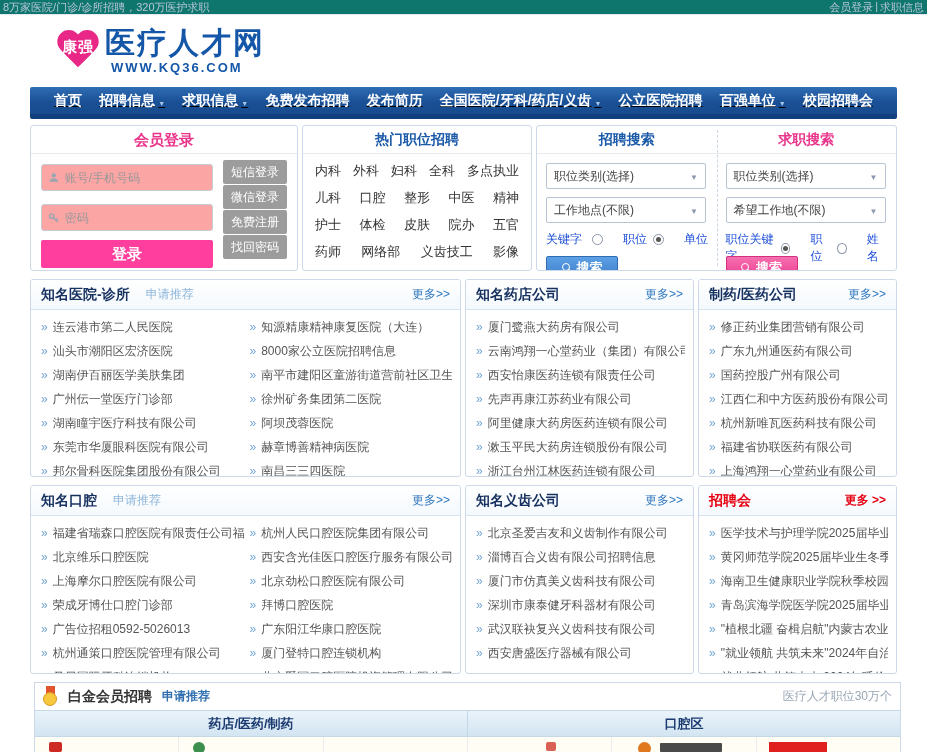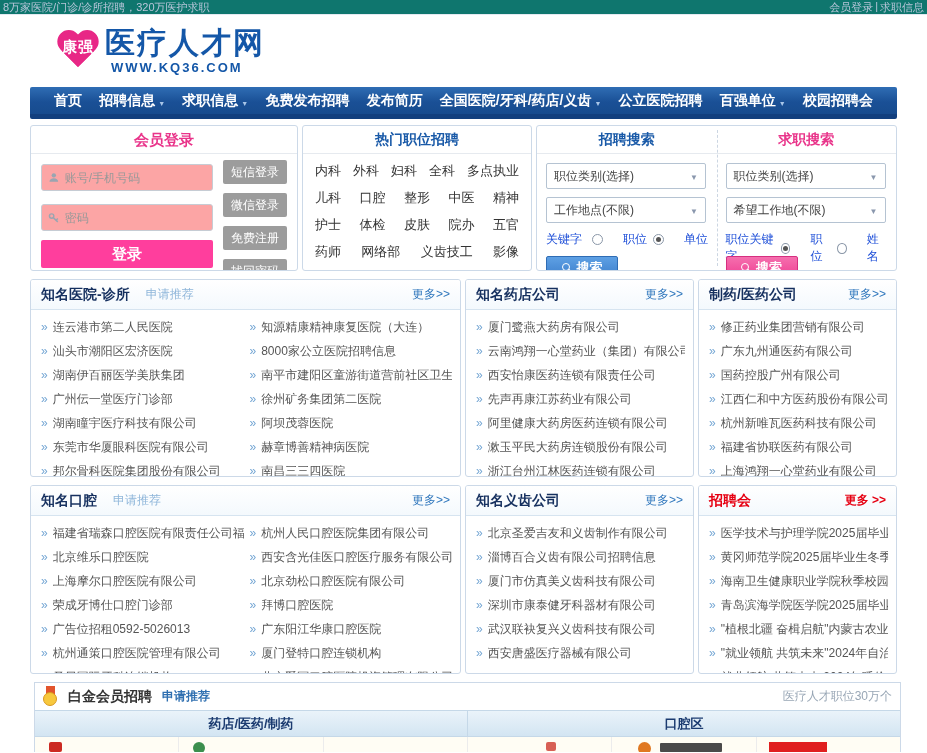--- a/index.html
+++ b/index.html
@@ -20,21 +20,21 @@
     background:#e82786; border-radius:23px 23px 0 0; }
   .heart::before { left:23px; transform:rotate(-45deg); transform-origin:0 100%; }
   .heart::after { left:0; transform:rotate(45deg); transform-origin:100% 100%; }
   .heart-text { position:absolute; top:7px; left:4px; width:38px; text-align:center;
     color:#fff; font-weight:bold; font-size:15px; z-index:2; letter-spacing:1px; }
   .logo-text { display:flex; flex-direction:column; line-height:1; }
   .site-name { color:#1457a8; font-weight:bold; font-size:30px; letter-spacing:2px; }
   .site-url { color:#1457a8; font-weight:bold; font-size:13px; letter-spacing:2px; margin:3px 0 0 6px; }
 
   
-  .nav-wrap { width:867px; margin-left:30px; }
+  .nav-wrap { width:867px; margin-left:30px;text-decoration:underline; }
   .nav { height:27px; background:linear-gradient(#2f6db4,#1a5096 55%,#174b8e);
     border-radius:2px 2px 0 0; display:flex; align-items:center;
     justify-content:space-between; padding:0 24px; }
   .nav-item { color:#fff; font-weight:bold; font-size:14px; white-space:nowrap;
     display:flex; align-items:center; gap:3px; cursor:pointer; }
   .icon-caret::before { content:"▼"; font-size:7px; color:#a9c6e8; }
   .nav-strip { height:5px; background:#123f7e; border-radius:0 0 2px 2px; margin-bottom:6px; }
 
   
   .row { width:867px; margin-left:30px; display:flex; gap:4px; }
@@ -48,21 +48,21 @@
   .input-box { position:absolute; left:10px; width:172px; height:27px; border:1px solid #c6ccd4;
     border-radius:3px; display:flex; align-items:center; padding:0 6px; gap:5px; background:#fca5a5; }
   .input-box input { border:none; outline:none; width:100%; font-size:12px; color:#555;
     font-family:inherit; background:transparent; }
   .input-box input::placeholder { color:#999; }
   .ib1 { top:38px; } .ib2 { top:78px; }
   .btn-login { position:absolute; left:10px; top:114px; width:172px; height:28px;
     background:#ff3e9d; color:#fff; font-weight:bold; font-size:15px; border:none;
     border-radius:2px; cursor:pointer; font-family:inherit; }
   .side-btns { position:absolute; right:10px; top:34px; width:64px; display:flex;
-    flex-direction:column; gap:9px; }
+    flex-direction:column; gap:1px; }
   .gray-btn { height:24px; background:#9c9c9c; color:#fff; font-size:12px; border:none;
     border-radius:2px; cursor:pointer; font-family:inherit; white-space:nowrap; }
 
   
   .p-hot { width:230px; height:146px; }
   .p-hot .phead { height:28px; line-height:27px; text-align:center; font-weight:bold;
     font-size:14px; color:#1a5aa8; border-bottom:1px solid #e6eaef; }
   .hot-rows { padding:8px 12px 0 12px; display:flex; flex-direction:column; gap:9px; }
   .hot-row { display:flex; justify-content:space-between; }
   .hot-link { font-size:13px; color:#333; text-decoration:none; white-space:nowrap; cursor:pointer; }

